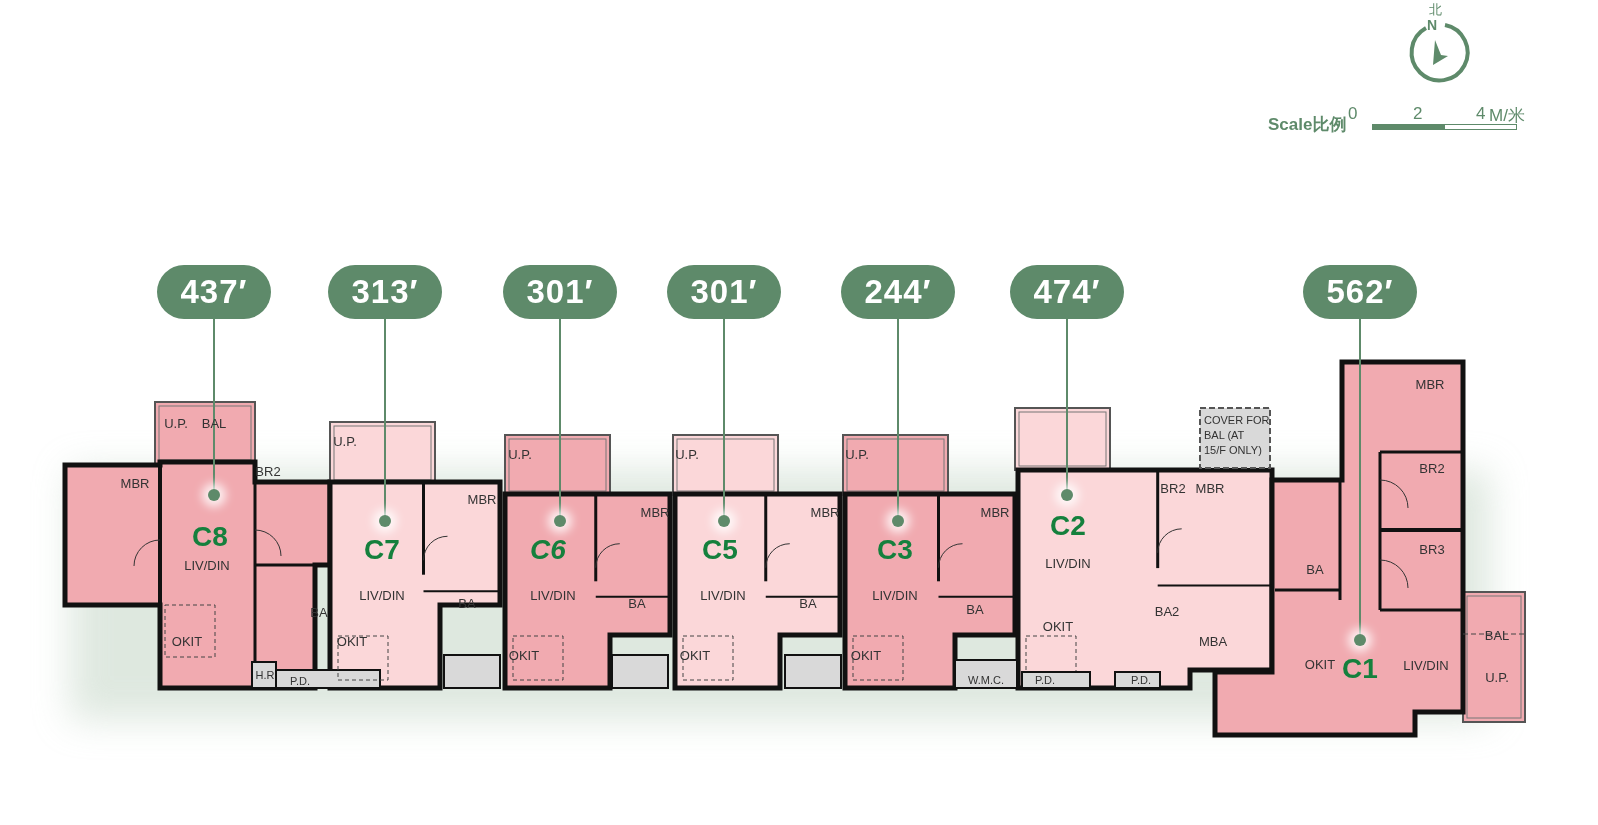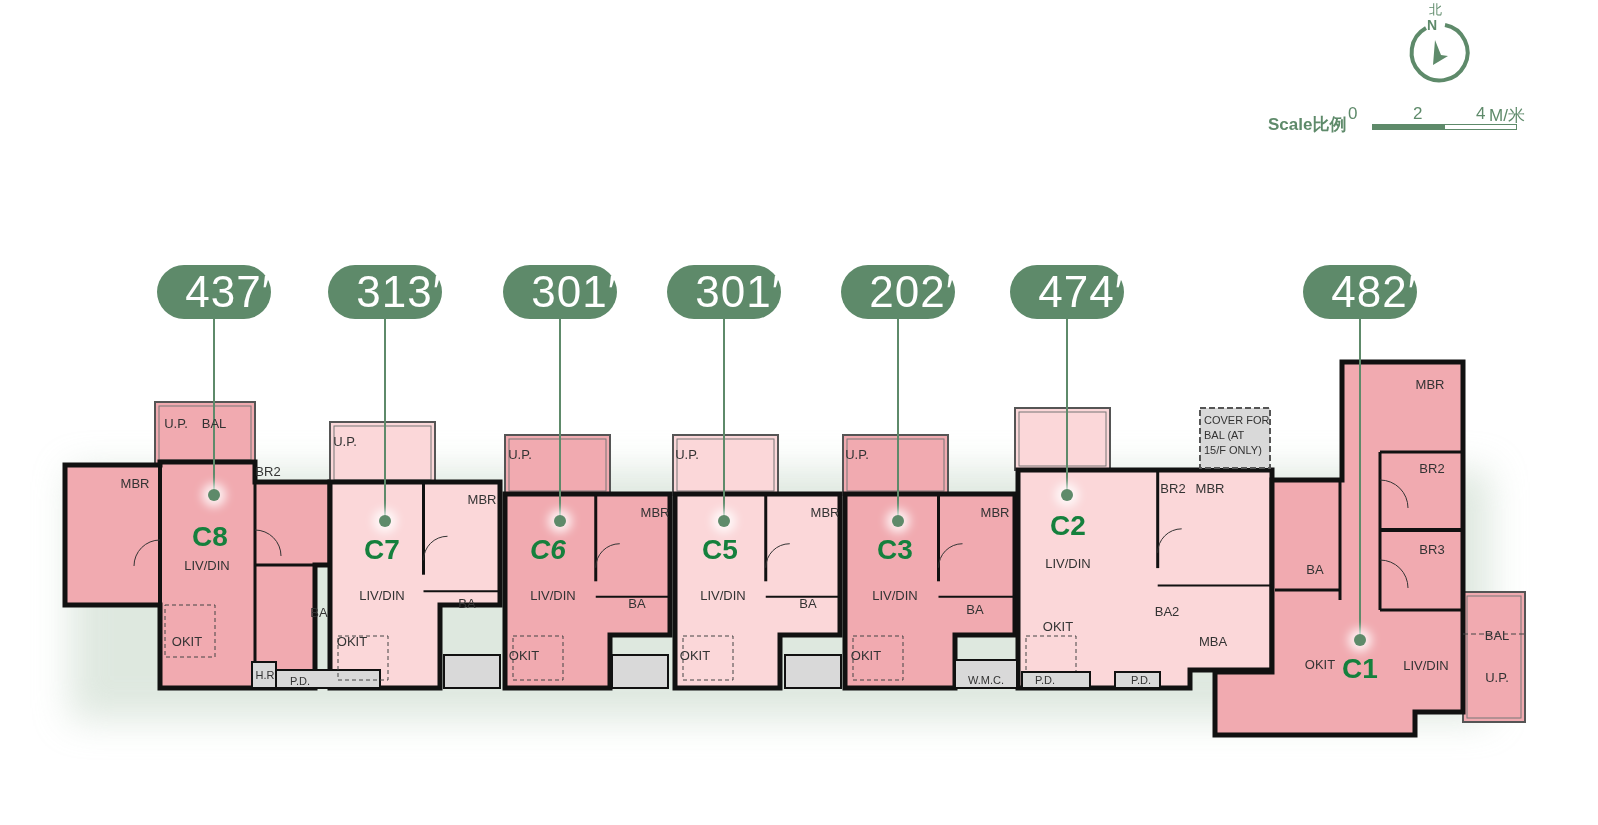--- a/index.html
+++ b/index.html
@@ -4,21 +4,21 @@
 <style>
   html,body{margin:0;padding:0;background:#ffffff;}
   body{width:1598px;height:825px;position:relative;overflow:hidden;font-family:"Liberation Sans",sans-serif;}
   #plan{position:absolute;left:0;top:0;width:1598px;height:825px;}
   .compass{position:absolute;left:1405px;top:0;width:70px;height:90px;}
   .scale{position:absolute;left:1268px;top:102px;width:300px;height:40px;color:#5e8a6a;}
   .scale-label{position:absolute;left:0;top:11px;font-size:17px;color:#5e8a6a;font-weight:bold;}
   .scale-num{position:absolute;top:2px;font-size:17px;color:#5e8a6a;}
   .scale-bar{position:absolute;left:104px;top:22px;width:145px;height:6px;border:1px solid #5e8a6a;box-sizing:border-box;background:#fff;}
   .scale-fill{position:absolute;left:0;top:0;height:100%;background:#5e8a6a;}
-  .area-pill{position:absolute;width:114px;height:54px;border-radius:27px;background:#5e8a6a;color:#fff;font-size:44px;font-weight:normal;text-align:right;line-height:54px;letter-spacing:1px;}
+  .area-pill{position:absolute;width:114px;height:54px;border-radius:27px;background:#5e8a6a;color:#fff;font-size:33px;font-weight:bold;text-align:center;line-height:54px;letter-spacing:1px;}
   .unit-label{position:absolute;font-size:28px;font-weight:bold;color:#15803d;transform:translateX(-50%);}
   .room{position:absolute;font-size:13px;color:#333;transform:translateX(-50%);white-space:nowrap;font-family:"Liberation Sans Narrow","Liberation Sans",sans-serif;}
   .room.small{font-size:11px;}
   .leader{position:absolute;width:2px;background:#5e8a6a;}
   .dot{position:absolute;width:12px;height:12px;border-radius:50%;background:#5e8a6a;box-shadow:0 0 10px 6px rgba(255,255,255,0.8);}
 </style>
 </head>
 <body>
 
 <svg id="plan" viewBox="0 0 1598 825" xmlns="http://www.w3.org/2000/svg">
@@ -134,29 +134,29 @@
     <div class="dot" style="left: 379px; top: 515px;"></div>
     <div class="unit-label" style="left: 382px; top: 534px;">C7</div>
     <div class="area-pill" style="left: 503px; top: 265px;">301′</div>
     <div class="leader" style="left: 559px; top: 319px; height: 202px;"></div>
     <div class="dot" style="left: 554px; top: 515px;"></div>
     <div class="unit-label" style="left: 548px; top: 534px; font-style: italic;">C6</div>
     <div class="area-pill" style="left: 667px; top: 265px;">301′</div>
     <div class="leader" style="left: 723px; top: 319px; height: 202px;"></div>
     <div class="dot" style="left: 718px; top: 515px;"></div>
     <div class="unit-label" style="left: 720px; top: 534px; text-align: right;">C5</div>
-    <div class="area-pill" style="left: 841px; top: 265px;">202′</div>
+    <div class="area-pill" style="left: 841px; top: 265px;">244′</div>
     <div class="leader" style="left: 897px; top: 319px; height: 202px;"></div>
     <div class="dot" style="left: 892px; top: 515px;"></div>
     <div class="unit-label" style="left: 895px; top: 534px;">C3</div>
     <div class="area-pill" style="left: 1010px; top: 265px;">474′</div>
     <div class="leader" style="left: 1066px; top: 319px; height: 176px;"></div>
     <div class="dot" style="left: 1061px; top: 489px;"></div>
     <div class="unit-label" style="left: 1068px; top: 510px;">C2</div>
-    <div class="area-pill" style="left: 1303px; top: 265px;">482′</div>
+    <div class="area-pill" style="left: 1303px; top: 265px;">562′</div>
     <div class="leader" style="left: 1359px; top: 319px; height: 321px;"></div>
     <div class="dot" style="left: 1354px; top: 634px;"></div>
     <div class="unit-label" style="left: 1360px; top: 653px;">C1</div>
   </div>
 <div id="rooms">
     <div class="room" style="left: 135px; top: 476px;">MBR</div>
     <div class="room" style="left: 268px; top: 464px;">BR2</div>
     <div class="room" style="left: 207px; top: 558px;">LIV/DIN</div>
     <div class="room" style="left: 319px; top: 605px;">BA</div>
     <div class="room" style="left: 187px; top: 634px;">OKIT</div>

